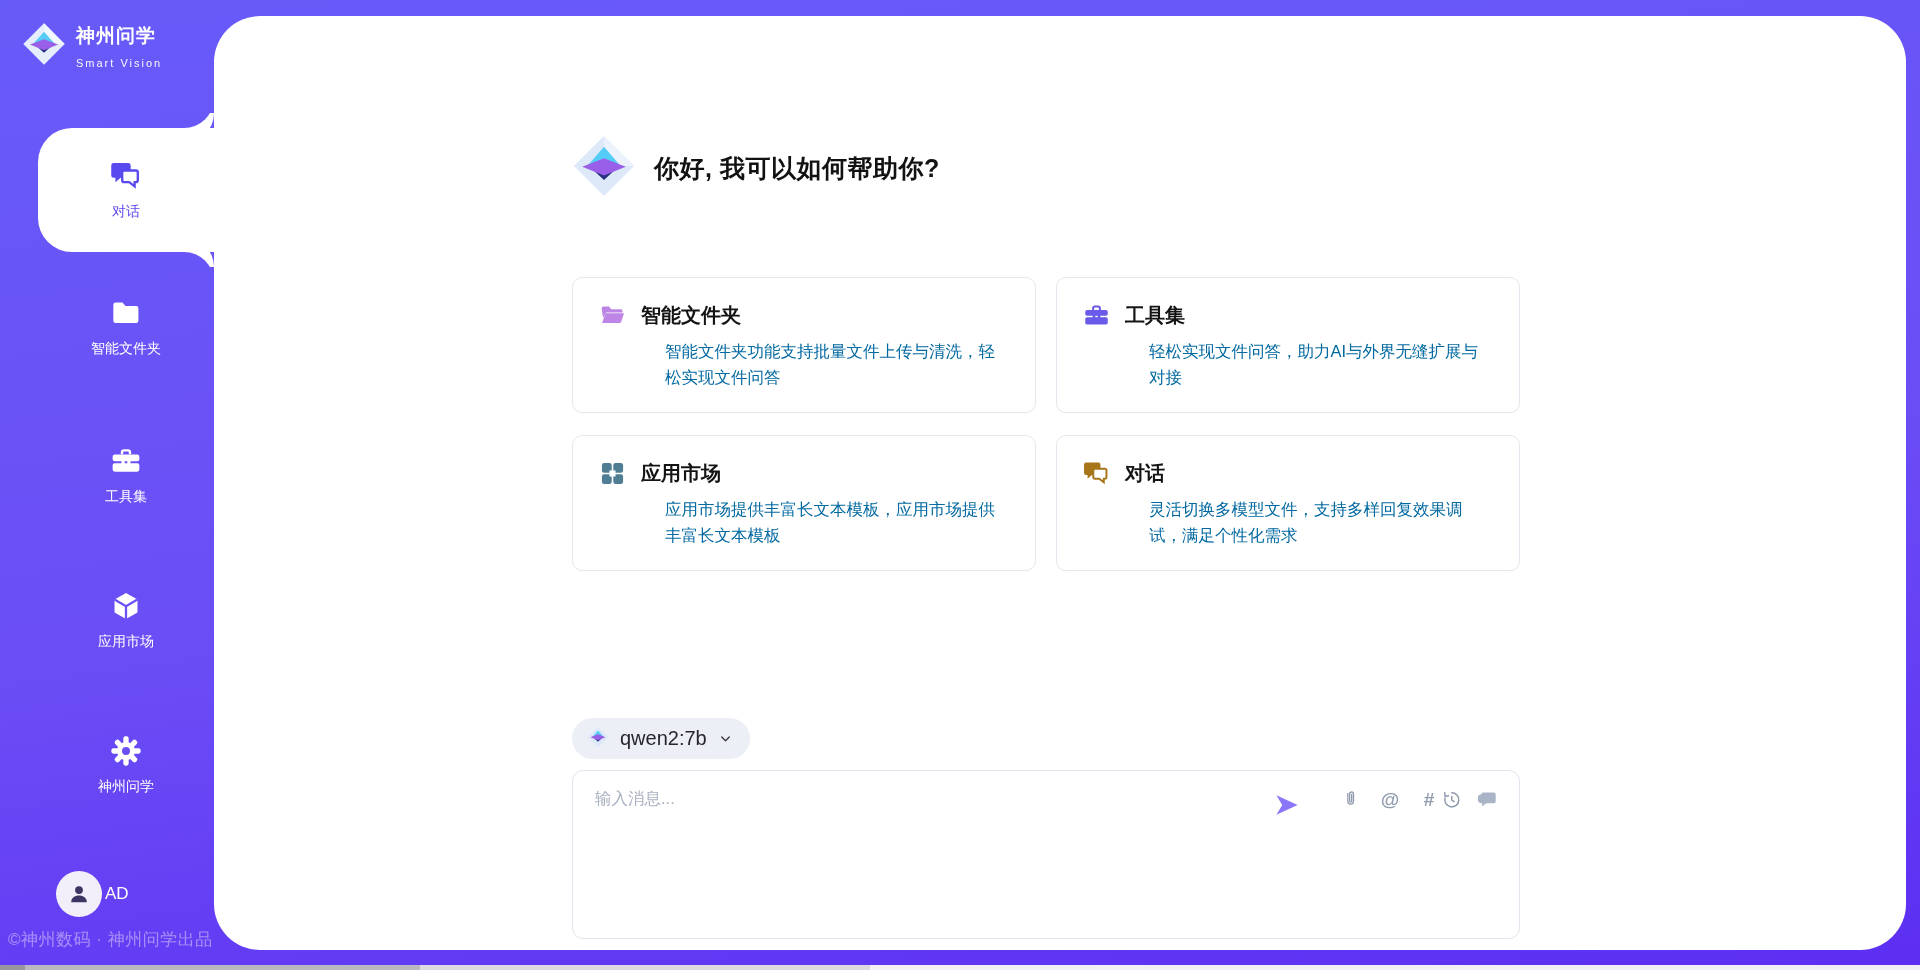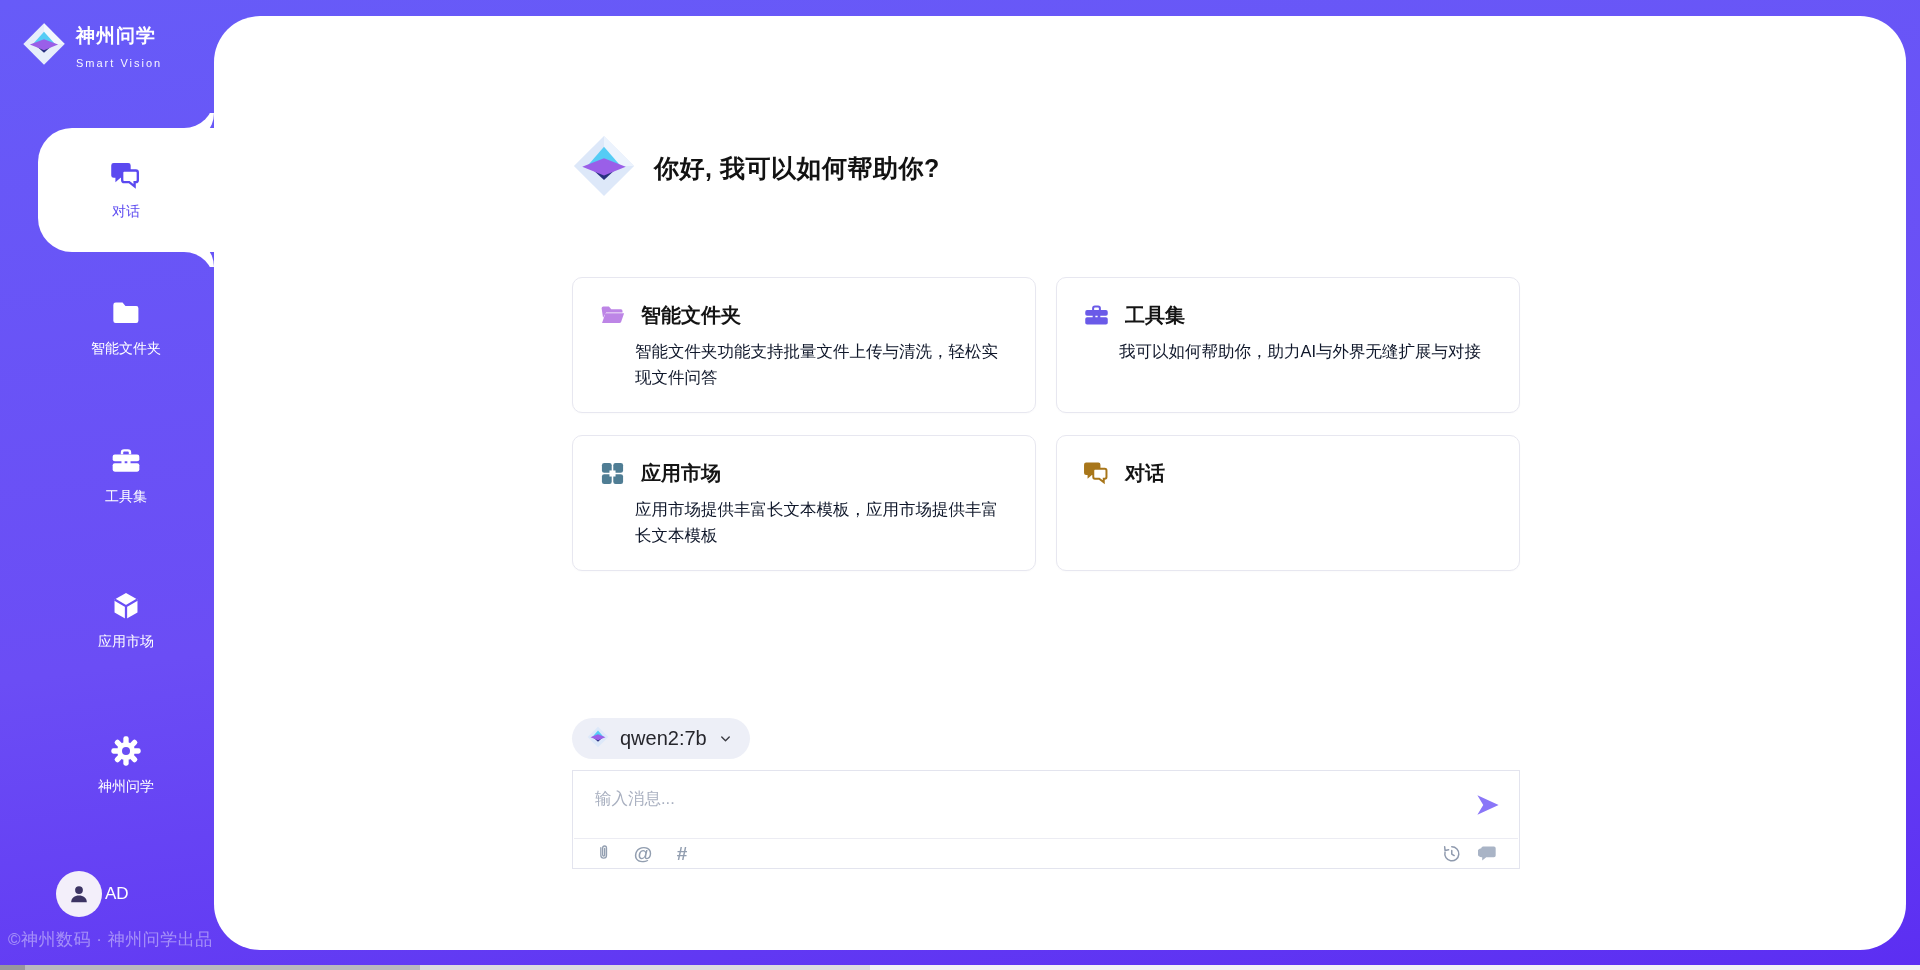--- a/index.html
+++ b/index.html
@@ -46,33 +46,33 @@
 
   .cards { position:absolute; top:261px; left:0; width:948px; display:grid; grid-template-columns:464px 464px; gap:22px 20px; }
   .card {
     background:#fff; border:1px solid #e7e7f0; border-radius:10px;
     padding:24px 26px 22px 26px; min-height:128px; cursor:pointer;
     box-shadow:0 1px 2px rgba(30,30,60,.02);
   }
   .card-head { display:flex; align-items:center; gap:15px; }
   .card-icon { width:27px; height:27px; flex:0 0 auto; }
   .card-title { font-size:20px; font-weight:bold; color:#141414; }
-  .card-desc { margin:10px 0 0 36px; font-size:16.5px; line-height:1.55; color:#0f172a; }
+  .card-desc { margin:10px 0 0 66px; font-size:16.5px; line-height:1.55; color:#0369a1; }
 
   .model-pill {
     position:absolute; top:702px; left:0; height:41px;
     display:inline-flex; align-items:center; gap:11px; padding:0 17px 0 15px;
     background:#edeff7; border-radius:21px; cursor:pointer;
   }
   .model-pill .model-name { font-size:20px; color:#26262c; }
 
   .composer {
-    position:absolute; top:754px; left:0; width:948px; height:99px;
-    border:1px solid #e3e4ee; border-radius:0; background:#fff;
-    display:flex; flex-direction:column;
+    position:absolute; top:754px; left:0; width:948px; height:169px;
+    border:1px solid #e3e4ee; border-radius:11px; background:#fff;
+    display:flex; flex-direction:row;
   }
   .composer-top { flex:1; display:flex; align-items:flex-start; padding:15px 18px 0 22px; }
   .composer textarea {
     flex:1; border:none; outline:none; resize:none; height:52px;
     font-family:inherit; font-size:16.5px; color:#333; background:transparent; padding-top:2px;
   }
   .composer textarea::placeholder { color:#a9b0c0; }
   .send-btn { width:26px; height:26px; margin-top:6px; cursor:pointer; flex:0 0 auto; }
   .composer-divider { height:1px; background:#ececf3; margin:0 1px; }
   .composer-bottom { height:56px; display:flex; align-items:center; padding:0 20px; }
@@ -213,21 +213,21 @@
             <g fill="currentColor">
               <rect x="2" y="7.2" width="20" height="5" rx="1.6"></rect>
               <rect x="2" y="13.6" width="20" height="6.4" rx="1.6"></rect>
               <rect x="8.6" y="11" width="2.4" height="4"></rect>
               <rect x="13" y="11" width="2.4" height="4"></rect>
             </g>
             <path d="M9 7V5.6Q9 4 10.6 4h2.8Q15 4 15 5.6V7" fill="none" stroke="currentColor" stroke-width="1.8"></path>
           </svg>
           <span class="card-title">工具集</span>
         </div>
-        <p class="card-desc">我可以如何帮助你，助力AI与外界无缝扩展与对接</p>
+        <p class="card-desc">轻松实现文件问答，助力AI与外界无缝扩展与对接</p>
       </div>
 
       <div class="card">
         <div class="card-head">
           <svg class="card-icon" viewBox="0 0 24 24" style="color:#4f7d94">
             <g fill="currentColor">
               <rect x="2.6" y="2.6" width="8.7" height="8.7" rx="2"></rect>
               <rect x="12.7" y="2.6" width="8.7" height="8.7" rx="2"></rect>
               <rect x="2.6" y="12.7" width="8.7" height="8.7" rx="2"></rect>
               <rect x="12.7" y="12.7" width="8.7" height="8.7" rx="2"></rect>
@@ -240,20 +240,21 @@
       </div>
 
       <div class="card">
         <div class="card-head">
           <svg class="card-icon" viewBox="0 0 26 26" style="color:#a8761a">
             <path fill="currentColor" d="M3 2.5h11.8a2 2 0 0 1 2 2v8a2 2 0 0 1-2 2H8.6L4.4 18v-3.5H3a2 2 0 0 1-2-2v-8a2 2 0 0 1 2-2z"></path>
             <path fill="#ffffff" stroke="currentColor" stroke-width="1.9" d="M11.5 8.5h9.5a1.6 1.6 0 0 1 1.6 1.6v6.3a1.6 1.6 0 0 1-1.6 1.6h-1v3.4l-4.4-3.4h-4.1a1.6 1.6 0 0 1-1.6-1.6v-6.3a1.6 1.6 0 0 1 1.6-1.6z"></path>
           </svg>
           <span class="card-title">对话</span>
         </div>
+        <p class="card-desc">灵活切换多模型文件，支持多样回复效果调试，满足个性化需求</p>
       </div>
 
     </div>
 
     <div class="model-pill">
       <span>
         <svg width="22" height="22" viewBox="0 0 100 100">
           <polygon points="50,3 97,50 50,97 3,50" fill="#dde8f9"></polygon>
           <polygon points="50,20 75,49 25,49" fill="#55ccf5"></polygon>
           <polygon points="25,49 75,49 50,72" fill="#27307f"></polygon>

